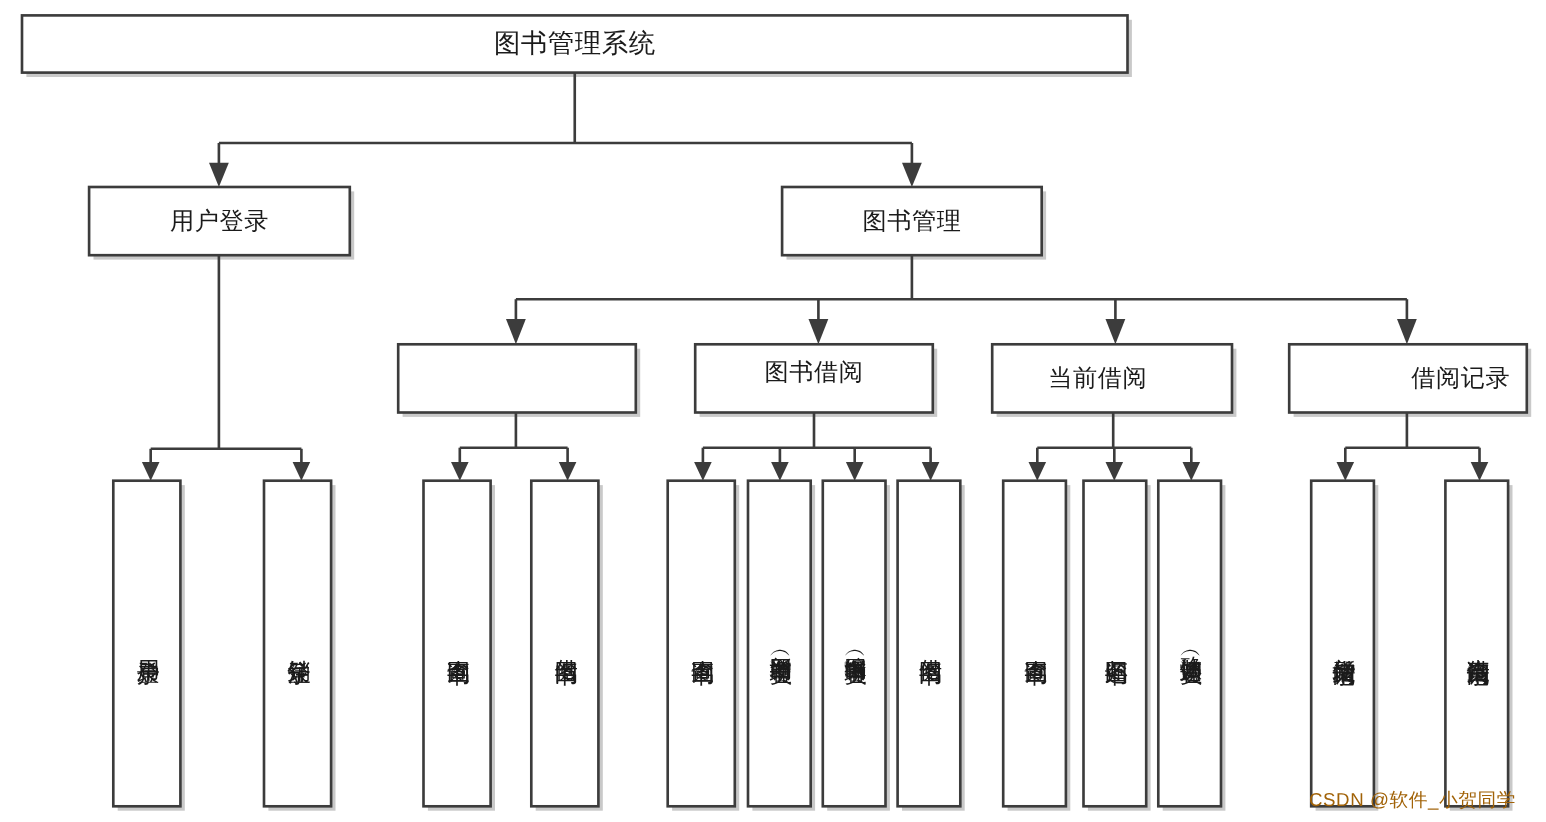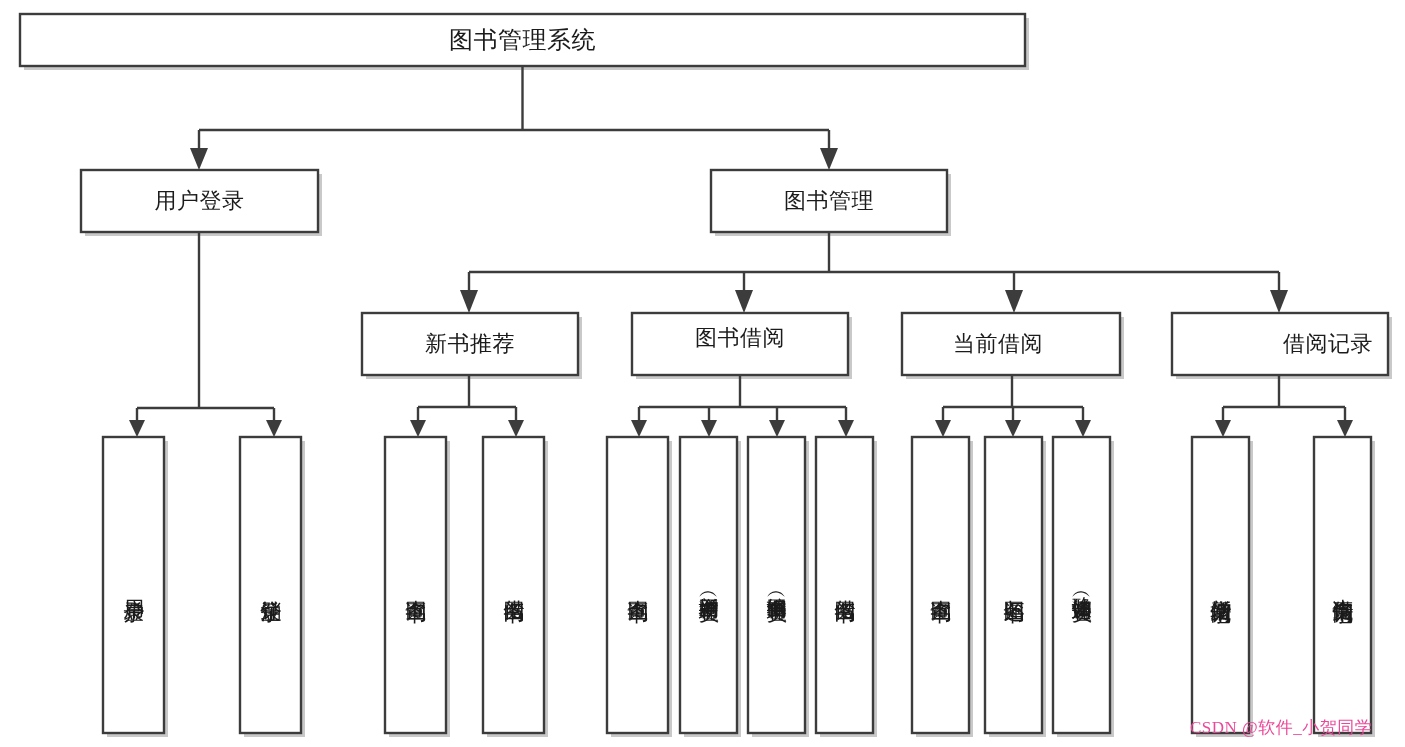--- a/index.html
+++ b/index.html
@@ -5,21 +5,21 @@
   html, body {
     margin: 0;
     padding: 0;
     background: #ffffff;
   }
   #diagram-root {
     position: relative;
     width: 1405px;
     height: 747px;
     background: #ffffff;
-    font-family: Liberation Serif, serif;
+    font-family: Liberation Sans, sans-serif;
     overflow: hidden;
   }
   svg#diagram-svg {
     position: absolute;
     left: 0;
     top: 0;
     width: 1405px;
     height: 747px;
   }
   .node-box {
@@ -65,21 +65,21 @@
     text-orientation: upright;
     letter-spacing: 1px;
     pointer-events: none;
     text-align: center;
   }
   .watermark {
     position: absolute;
     left: 1190px;
     top: 716px;
     font-size: 17px;
-    color: #ec4899;
+    color: #a16207;
     letter-spacing: 0.5px;
     white-space: nowrap;
     pointer-events: none;
   }
 </style>
 </head>
 <body>
 
 <div id="diagram-root">
 
@@ -200,21 +200,20 @@
       <rect class="node-box" x="1314" y="437" width="57" height="296"></rect>
     </g>
   </svg>
 
   <div class="node-label-h" style="left:20px; top:14px; width:1005px; height:52px; font-size:24px;">图书管理系统</div>
 
   <div class="node-label-h" style="left:81px; top:170px; width:237px; height:62px;">用户登录</div>
 
   <div class="node-label-h" style="left:711px; top:170px; width:236px; height:62px;text-align:center;">图书管理</div>
 
-  <div class="node-label-h" style="left:362px; top:313px; width:216px; height:62px;">新书推荐</div>
 
   <div class="node-label-h" style="left:632px; top:313px; width:216px; height:50px;">图书借阅</div>
 
   <div class="node-label-h" style="left:902px; top:313px; width:192px; height:62px;">当前借阅</div>
 
   <div class="node-label-h" style="left:1172px; top:313px; width:216px; height:62px;margin-left:48px;">借阅记录</div>
 
   <div class="node-label-v" style="left:103px; top:437px; width:61px; height:296px;">用户登录</div>
 
   <div class="node-label-v" style="left:240px; top:437px; width:61px; height:296px;">注销登录</div>

